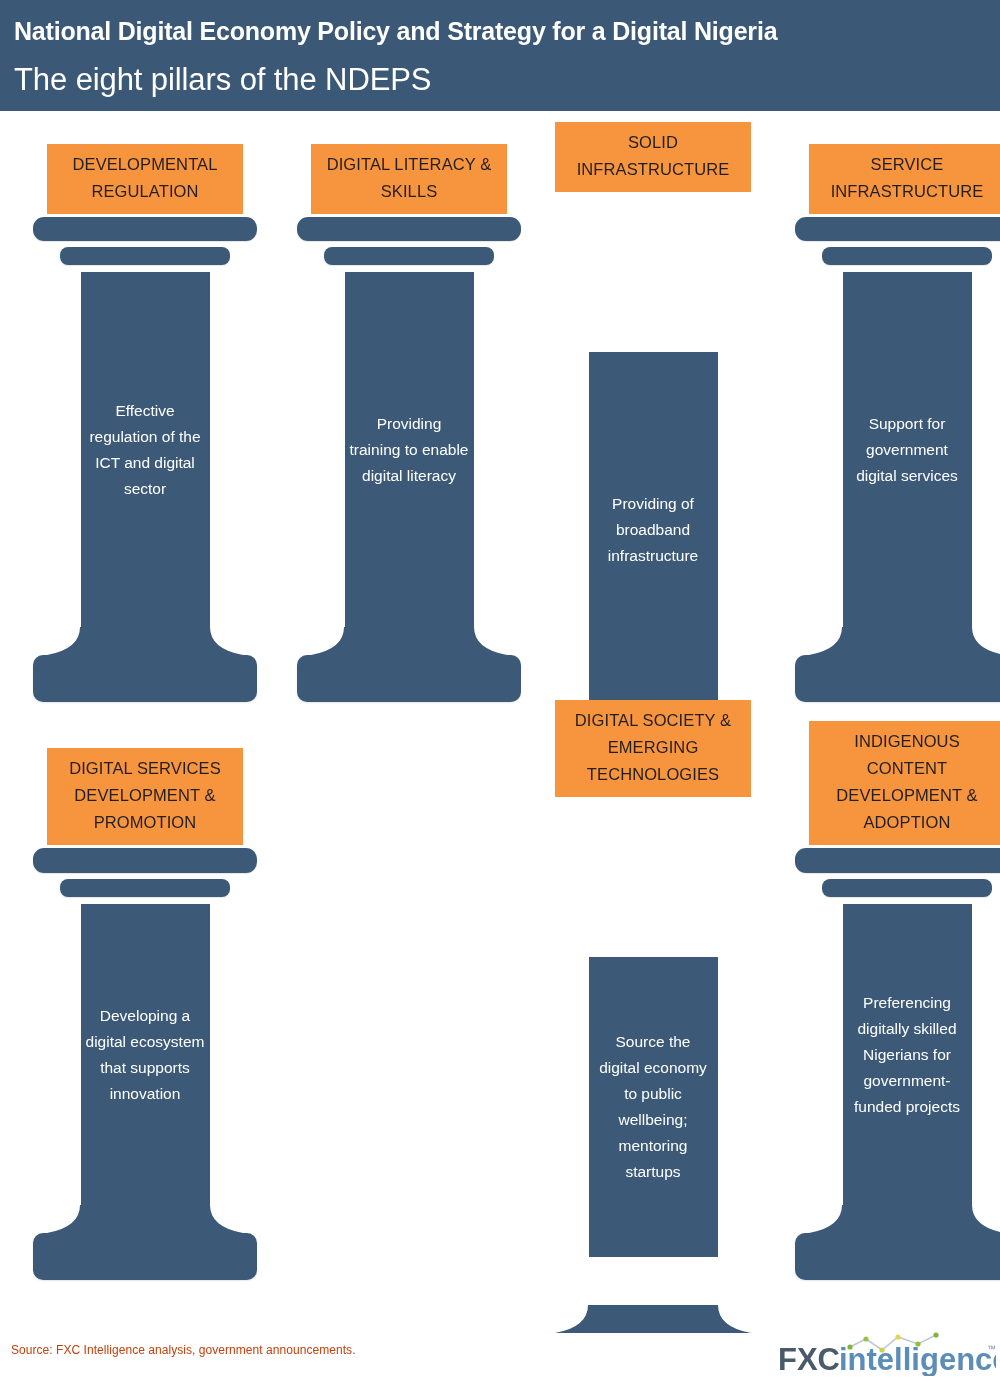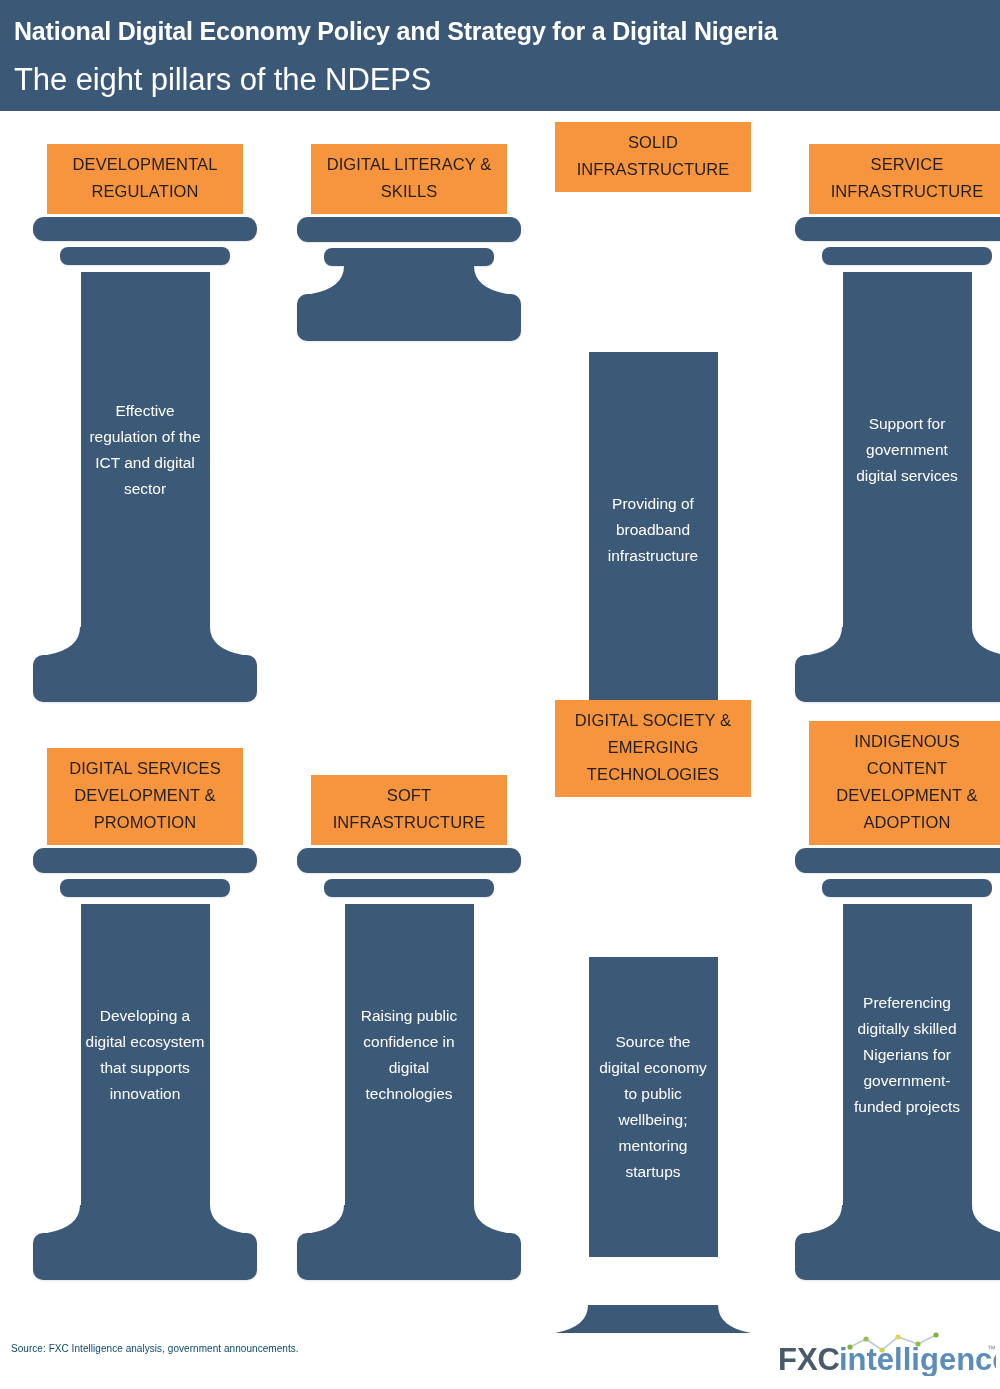--- a/index.html
+++ b/index.html
@@ -156,22 +156,22 @@
     position: absolute;
     left: 0;
     bottom: 0;
     width: 1000px;
     height: 73px;
   }
   .source-note {
     position: absolute;
     left: 11px;
     top: 27px;
-    font-size: 10px;
-    color: #0c4a6e;
+    font-size: 12px;
+    color: #c2410c;
     letter-spacing: 0.05px;
     text-align: center;
   }
   .logo {
     position: absolute;
     right: 4px;
     top: 14px;
     width: 218px;
     height: 46px;
   }
@@ -205,20 +205,21 @@
         </div>
         <div class="plinth"></div>
       </div>
 
       <div class="pillar col-1">
         <div class="pillar-head-zone">
           <div class="pillar-head">DIGITAL LITERACY &amp; SKILLS</div>
         </div>
         <div class="capital-wide"></div>
         <div class="capital-narrow"></div>
+        <div class="shaft">Providing training to enable digital literacy</div>
         <div class="base-flare">
           <svg viewBox="0 0 196 28" preserveAspectRatio="none" aria-hidden="true">
             <path d="M33 0 H163 Q163 22 196 28 H0 Q33 22 33 0 Z" fill="#3C5A78"></path>
           </svg>
         </div>
         <div class="plinth"></div>
       </div>
 
       <div class="pillar col-2">
         <div class="pillar-head-zone">
@@ -262,34 +263,20 @@
         <div class="capital-narrow"></div>
         <div class="shaft">Developing a digital ecosystem that supports innovation</div>
         <div class="base-flare">
           <svg viewBox="0 0 196 28" preserveAspectRatio="none" aria-hidden="true">
             <path d="M33 0 H163 Q163 22 196 28 H0 Q33 22 33 0 Z" fill="#3C5A78"></path>
           </svg>
         </div>
         <div class="plinth"></div>
       </div>
 
-      <div class="pillar col-1">
-        <div class="pillar-head-zone">
-          <div class="pillar-head">SOFT INFRASTRUCTURE</div>
-        </div>
-        <div class="capital-wide"></div>
-        <div class="capital-narrow"></div>
-        <div class="shaft">Raising public confidence in digital technologies</div>
-        <div class="base-flare">
-          <svg viewBox="0 0 196 28" preserveAspectRatio="none" aria-hidden="true">
-            <path d="M33 0 H163 Q163 22 196 28 H0 Q33 22 33 0 Z" fill="#3C5A78"></path>
-          </svg>
-        </div>
-        <div class="plinth"></div>
-      </div>
 
       <div class="pillar col-2">
         <div class="pillar-head-zone">
           <div class="pillar-head">DIGITAL SOCIETY &amp; EMERGING TECHNOLOGIES</div>
         </div>
         <div class="capital-wide"></div>
         <div class="capital-narrow"></div>
         <div class="shaft">Source the digital economy to public wellbeing; mentoring startups</div>
         <div class="base-flare">
           <svg viewBox="0 0 196 28" preserveAspectRatio="none" aria-hidden="true">

